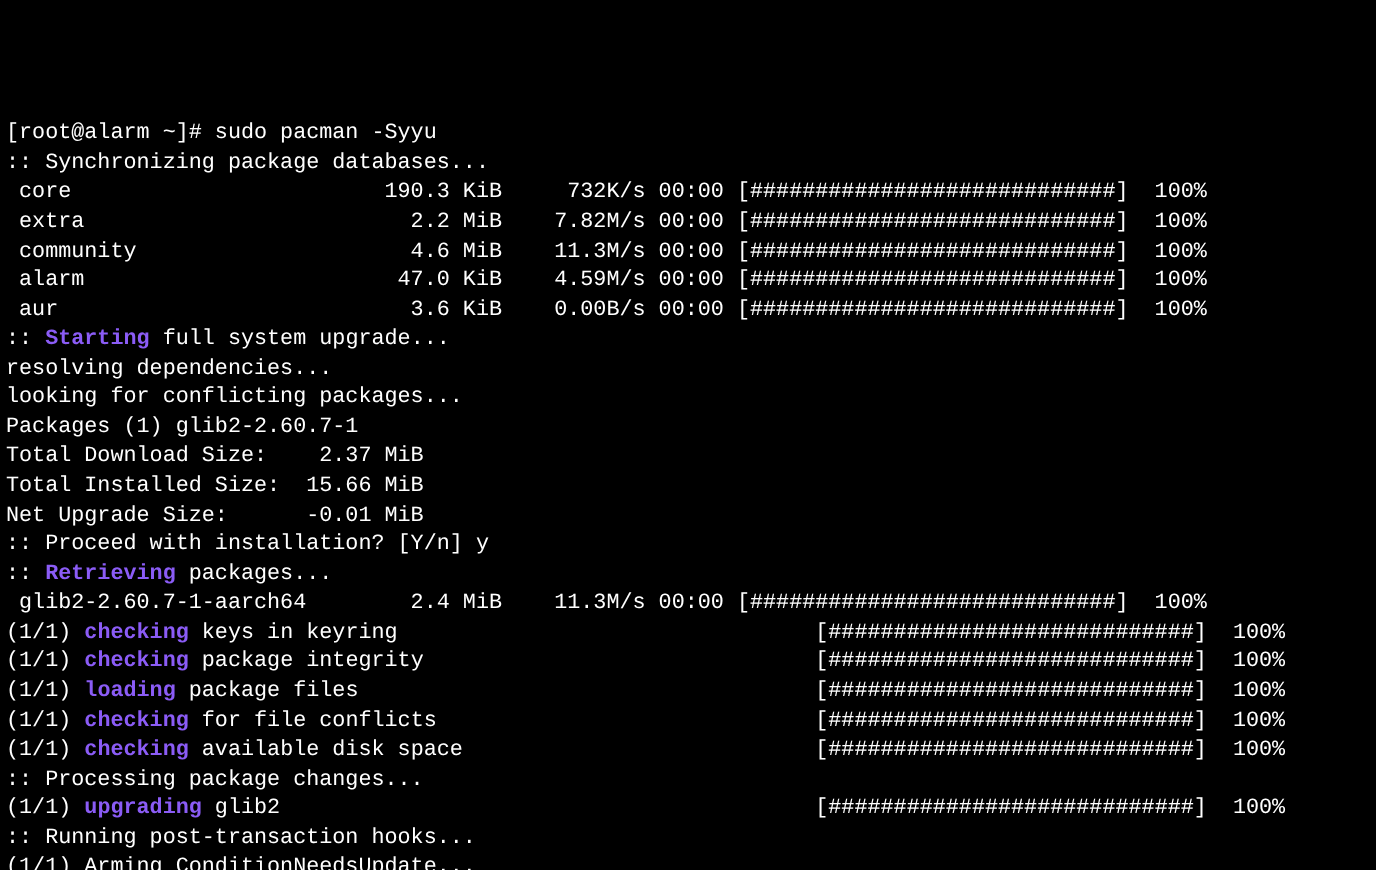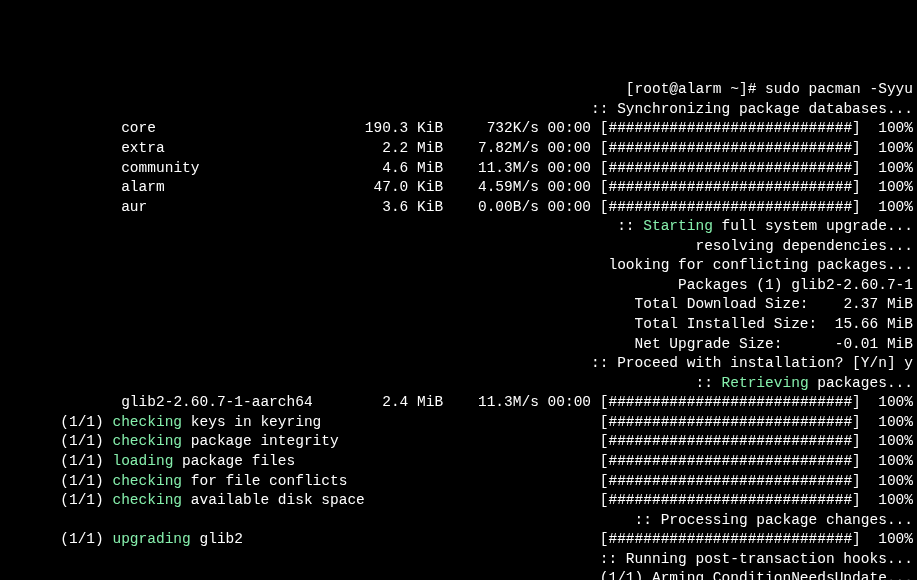--- a/index.html
+++ b/index.html
@@ -12,22 +12,22 @@
       color: #fff;
       font-family: 'Consolas', 'Courier New', monospace;
       font-size: 14.5px;
       line-height: 1.35;
       width: 917px;
       height: 580px;
       overflow: hidden;
       padding: 2px 4px;
       white-space: pre;
     }
-    .cyan { color: #86efac; }
-    .line { display: block; text-align: right; }
+    .cyan { color: #8b5cf6; font-weight: bold; }
+    .line { display: block; }
   </style>
 </head>
 <body>
 
 
 
 <div id="terminal"><span class="line">[root@alarm ~]# sudo pacman -Syyu</span><span class="line">:: Synchronizing package databases...</span><span class="line"> core                        190.3 KiB     732K/s 00:00 [############################]  100%</span><span class="line"> extra                         2.2 MiB    7.82M/s 00:00 [############################]  100%</span><span class="line"> community                     4.6 MiB    11.3M/s 00:00 [############################]  100%</span><span class="line"> alarm                        47.0 KiB    4.59M/s 00:00 [############################]  100%</span><span class="line"> aur                           3.6 KiB    0.00B/s 00:00 [############################]  100%</span><span class="line">:: <span class="cyan">Starting</span> full system upgrade...</span><span class="line">resolving dependencies...</span><span class="line">looking for conflicting packages...</span><span class="line"></span><span class="line">Packages (1) glib2-2.60.7-1</span><span class="line"></span><span class="line">Total Download Size:    2.37 MiB</span><span class="line">Total Installed Size:  15.66 MiB</span><span class="line">Net Upgrade Size:      -0.01 MiB</span><span class="line"></span><span class="line">:: Proceed with installation? [Y/n] y</span><span class="line">:: <span class="cyan">Retrieving</span> packages...</span><span class="line"> glib2-2.60.7-1-aarch64        2.4 MiB    11.3M/s 00:00 [############################]  100%</span><span class="line">(1/1) <span class="cyan">checking</span> keys in keyring                                [############################]  100%</span><span class="line">(1/1) <span class="cyan">checking</span> package integrity                              [############################]  100%</span><span class="line">(1/1) <span class="cyan">loading</span> package files                                   [############################]  100%</span><span class="line">(1/1) <span class="cyan">checking</span> for file conflicts                             [############################]  100%</span><span class="line">(1/1) <span class="cyan">checking</span> available disk space                           [############################]  100%</span><span class="line">:: Processing package changes...</span><span class="line">(1/1) <span class="cyan">upgrading</span> glib2                                         [############################]  100%</span><span class="line">:: Running post-transaction hooks...</span><span class="line">(1/1) Arming ConditionNeedsUpdate...</span></div>
 
 
 

